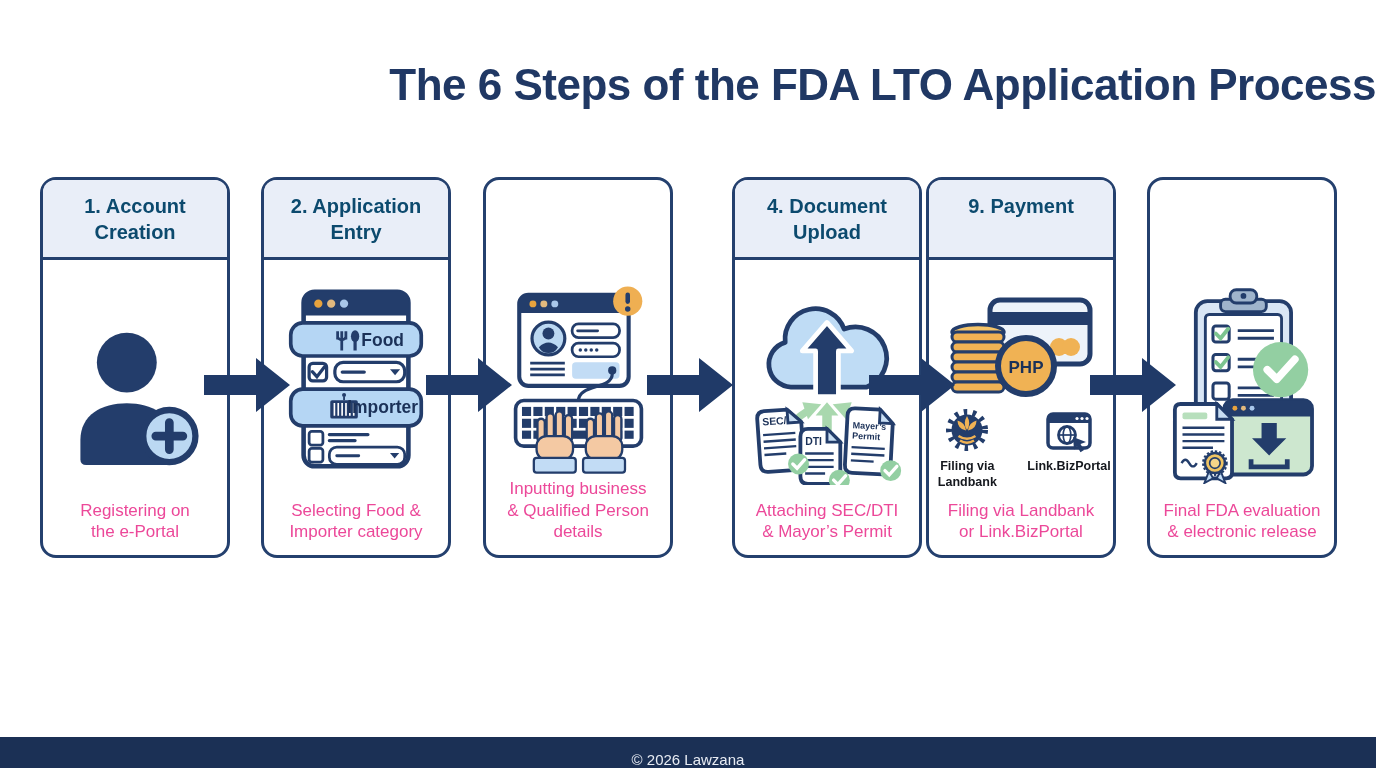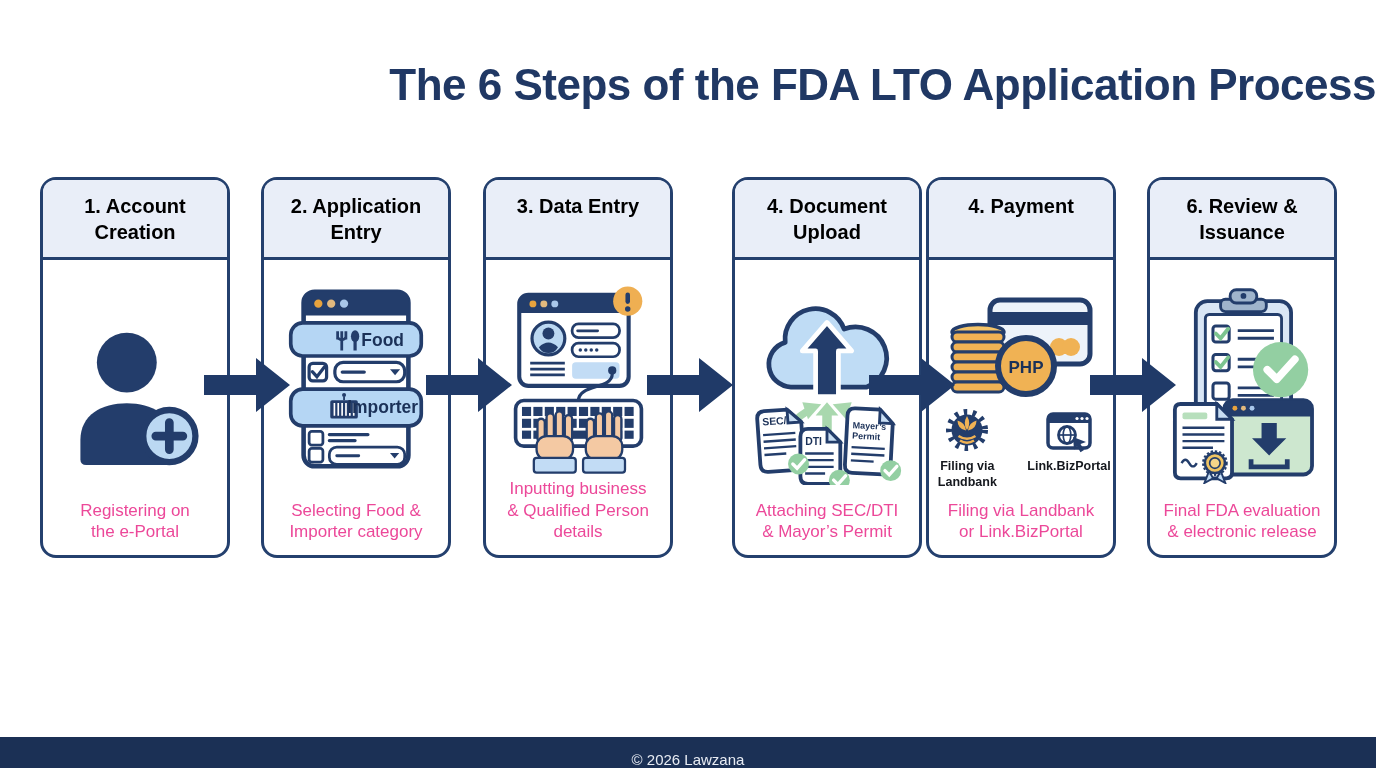--- a/index.html
+++ b/index.html
@@ -21,21 +21,21 @@
     background:#ffffff; border:3px solid #24406E; border-radius:16px;
     box-sizing:border-box;
   }
   .c0{left:40px}.c1{left:261px}.c2{left:483px}.c3{left:732px}.c4{left:926px}.c5{left:1147px}
 
   .card-header {
     height:80px; background:#E9EEF8; border-bottom:3px solid #24406E;
     border-radius:12px 12px 0 0; box-sizing:border-box;
     display:flex; justify-content:center;
     padding:13px 8px 0 8px;
-    font-size:20px; font-weight:bold; color:#000000;
+    font-size:20px; font-weight:bold; color:#0c4a6e;
     text-align:center; line-height:1.3;
   }
 
   .icon-area {
     position:absolute; left:0; right:0;
     display:flex; justify-content:center;
   }
   .i1{top:140px}.i2{top:108px}.i3{top:102px}.i4{top:110px}.i5{top:112px}.i6{top:104px}
 
   .card-desc {
@@ -122,23 +122,20 @@
       <path d="M54 182.5 H78" stroke="#233D6B" stroke-width="3" stroke-linecap="round"></path>
       <path d="M112 179.5 l5 6 l5 -6 z" fill="#233D6B"></path>
     </svg>
   </div>
   <div class="card-desc d1">
       <span>Selecting Food &amp; Importer category</span>
     </div>
 </div>
 
 <div class="card c2">
-  <div class="card-header">
-      <span>3. Data Entry</span>
-    </div>
   <div class="icon-area i3">
     <svg width="137" height="196" viewBox="0 0 150 215">
       <rect x="10" y="14" width="120" height="100" rx="10" fill="#ffffff" stroke="#233D6B" stroke-width="4.5"></rect>
       <path d="M10 24 Q10 14 20 14 L120 14 Q130 14 130 24 L130 34 L10 34 Z" fill="#233D6B"></path>
       <circle cx="25" cy="24" r="3.8" fill="#E8A33D"></circle>
       <circle cx="37" cy="24" r="3.8" fill="#E2B97E"></circle>
       <circle cx="49" cy="24" r="3.8" fill="#A9C7EA"></circle>
       <circle cx="129" cy="21" r="16" fill="#EFAF52"></circle>
       <rect x="126.5" y="11.5" width="5" height="12.5" rx="2.5" fill="#233D6B"></rect>
       <circle cx="129" cy="29.5" r="3" fill="#233D6B"></circle>
@@ -294,31 +291,28 @@
           <circle cx="23" cy="27" r="8.5" fill="#fff" stroke="#233D6B" stroke-width="2.8"></circle>
           <ellipse cx="23" cy="27" rx="3.8" ry="8.5" fill="none" stroke="#233D6B" stroke-width="1.7"></ellipse>
           <path d="M14.5 27 H31.5" stroke="#233D6B" stroke-width="1.7"></path>
           <path d="M29 29 l13 5 l-5.5 2 l3.5 6 l-3.5 2.2 l-3.5 -6 l-3 3.5 z" fill="#233D6B"></path>
         </svg>
         <div class="pay-opt-label wide">Link.BizPortal</div>
       </div>
     </div>
   </div>
   <div class="card-header">
-      <span>4. Payment</span>
+      <span>9. Payment</span>
     </div>
   <div class="card-desc d4">
       <span>Filing via Landbank or Link.BizPortal</span>
     </div>
 </div>
 
 <div class="card c5">
-  <div class="card-header">
-      <span>6. Review &amp; Issuance</span>
-    </div>
   <div class="icon-area i6">
     <svg width="143" height="200" viewBox="0 0 150 210">
       <rect x="26" y="18" width="100" height="148" rx="12" fill="#D9E6F5" stroke="#233D6B" stroke-width="4"></rect>
       <rect x="36" y="32" width="80" height="122" rx="4" fill="#fff" stroke="#233D6B" stroke-width="3"></rect>
       <rect x="52" y="16" width="48" height="13" rx="5" fill="#9FB4CC" stroke="#233D6B" stroke-width="3"></rect>
       <rect x="62" y="6" width="28" height="14" rx="6.5" fill="#9FB4CC" stroke="#233D6B" stroke-width="3"></rect>
       <circle cx="76" cy="12.5" r="3" fill="#233D6B"></circle>
       <rect x="44" y="44" width="17" height="17" rx="3" fill="#fff" stroke="#233D6B" stroke-width="3.2"></rect>
       <path d="M47 52 l5 5 l8 -10" stroke="#7CC48F" stroke-width="4" fill="none" stroke-linecap="round"></path>
       <path d="M70 49 H108 M70 57 H108" stroke="#233D6B" stroke-width="3"></path>

